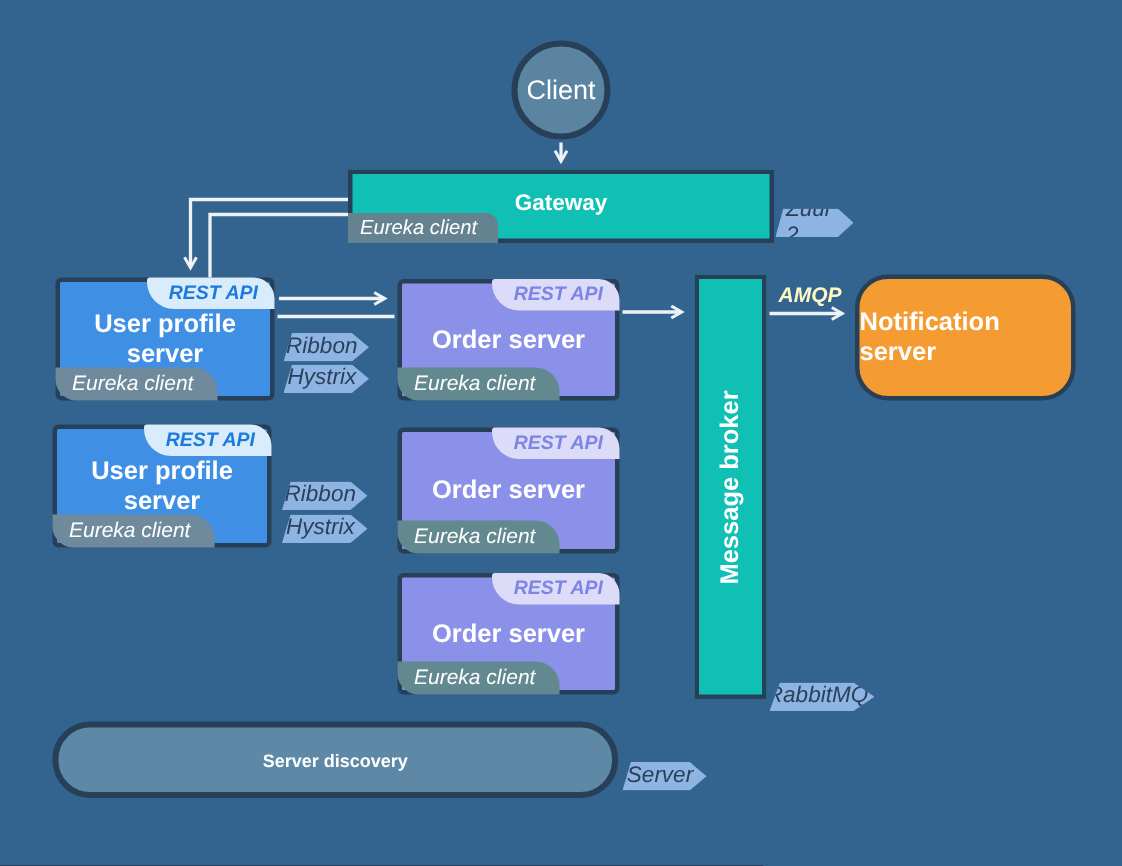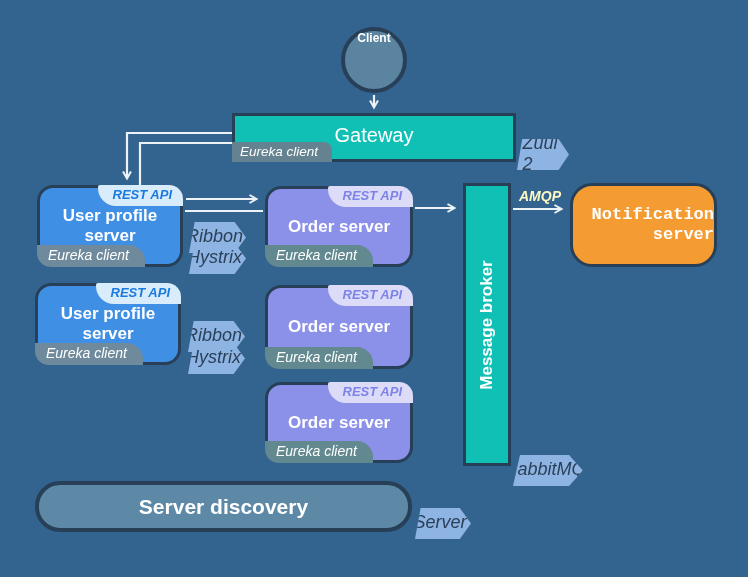--- a/index.html
+++ b/index.html
@@ -19,41 +19,41 @@
   svg.wires{position:absolute; left:0; top:0; z-index:1;}
   svg.wires path{stroke:var(--arrow); stroke-width:2.2; fill:none;}
   svg.wires .ah-path{stroke:var(--arrow); stroke-width:2; fill:none;}
 
   .node{position:absolute; z-index:2;}
 
   
   .client{
     left:341px; top:27px; width:66px; height:66px; border-radius:50%;
     background:var(--client); border:4px solid var(--border);
-    display:flex; align-items:flex-start; justify-content:center;
-    color:var(--text_white); font-weight:bold; font-size:12px;
+    display:flex; align-items:center; justify-content:center;
+    color:var(--text_white); font-weight:normal; font-size:18px;
   }
 
   
   .gateway{
     left:232px; top:113px; width:284px; height:49px;
     background:var(--teal); border:3px solid var(--border);
     display:flex; align-items:center; justify-content:center;
   }
-  .gateway .title{color:var(--text_white); font-weight:normal; font-size:20px; margin-top:-4px;}
+  .gateway .title{color:var(--text_white); font-weight:bold; font-size:15px; margin-top:-4px;}
   .gw-badge{
     position:absolute; left:-3px; bottom:-3px;
     background:var(--badge_gateway); color:var(--text_white);
     font-style:italic; font-size:13.5px; padding:2px 14px 3px 8px;
     border-radius:0 8px 0 0;
   }
 
   
   .box{
-    border:3px solid var(--border); border-radius:16px;
+    border:3px solid var(--border); border-radius:4px;
     display:flex; align-items:center; justify-content:center; text-align:center;
   }
   .box .title{color:var(--text_white); font-weight:bold; font-size:17px; line-height:1.15;}
   .box.user{background:var(--blue);}
   .box.order{background:var(--periwinkle);}
   .api-tag{
     position:absolute; top:-3px; right:-3px;
     font-style:italic; font-weight:bold; font-size:13px;
     padding:2px 11px 4px 15px; border-radius:2px 14px 0 18px;
   }
@@ -81,37 +81,37 @@
   }
   .broker span{
     transform:rotate(-90deg); white-space:nowrap;
     color:var(--text_white); font-weight:bold; font-size:17px;
   }
 
   
   .notif{
     left:570px; top:183px; width:147px; height:84px; border-radius:22px;
     background:var(--orange); border:3px solid var(--border);
-    display:flex; align-items:center; justify-content:center; text-align:right;font-family:Liberation Mono, monospace;
+    display:flex; align-items:center; justify-content:center; text-align:left;
   }
   .notif .title{color:var(--text_white); font-weight:bold; font-size:17px; line-height:1.15;}
 
   
   .discovery{
     left:35px; top:481px; width:377px; height:51px; border-radius:25px;
     background:var(--steel); border:4px solid var(--border);
     display:flex; align-items:center; justify-content:center;
   }
-  .discovery .title{color:var(--text_white); font-weight:bold; font-size:21px;}
+  .discovery .title{color:var(--text_white); font-weight:bold; font-size:12px;}
 
   
   .tag{
-    position:absolute; z-index:3; height:31px;
+    position:absolute; z-index:3; height:19px;
     background:var(--tag_bg); color:var(--tag_text);
-    font-style:italic; font-size:18px;
+    font-style:italic; font-size:15px;
     display:flex; align-items:center; justify-content:center;
     padding:0 13px 2px 7px;
     clip-path:polygon(10% 0%, 80% 0%, 100% 50%, 80% 100%, 0% 100%);
   }
   .tag-zuul{left:517px; top:139px; width:52px;}
   .tag-ribbon1{left:189px; top:222px; width:57px;}
   .tag-hystrix1{left:189px; top:243px; width:57px;}
   .tag-ribbon2{left:188px; top:321px; width:57px;}
   .tag-hystrix2{left:188px; top:343px; width:57px;}
   .tag-rabbitmq{left:513px; top:455px; width:70px;}

